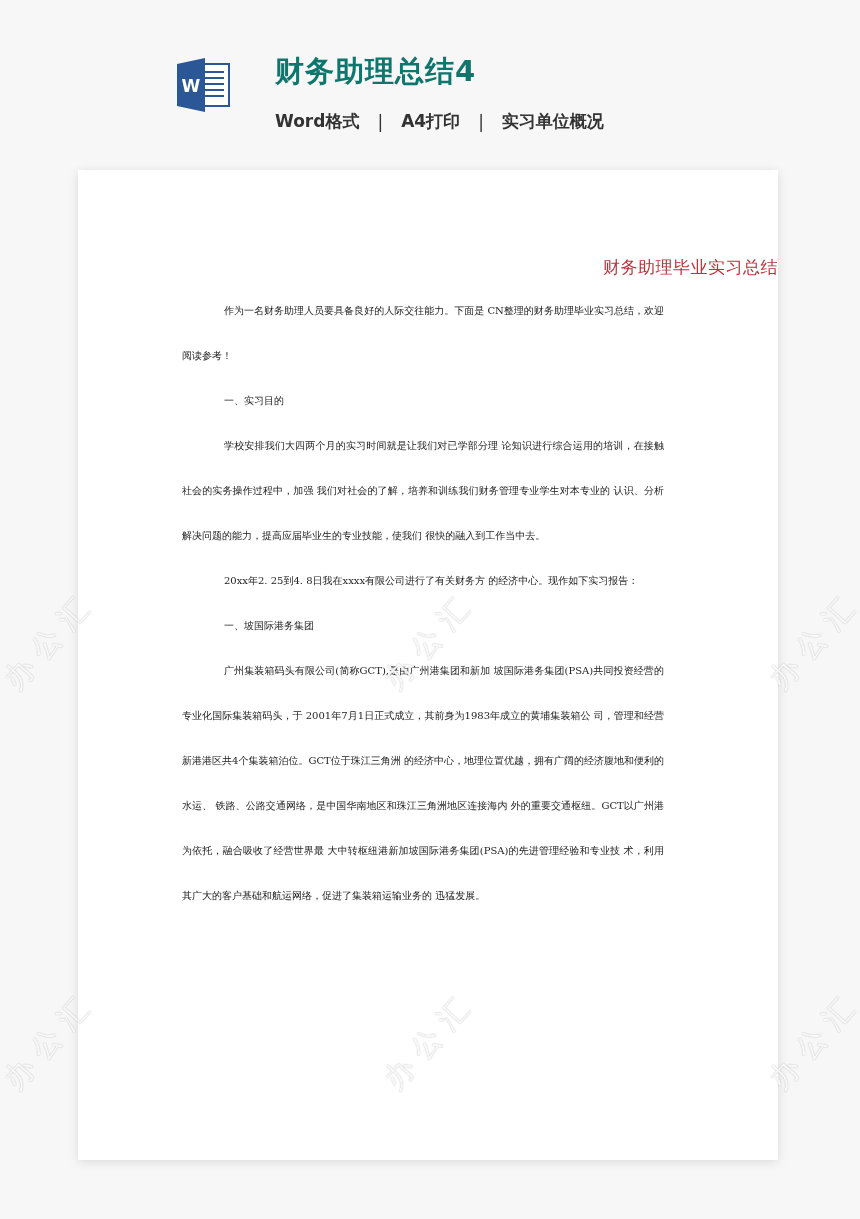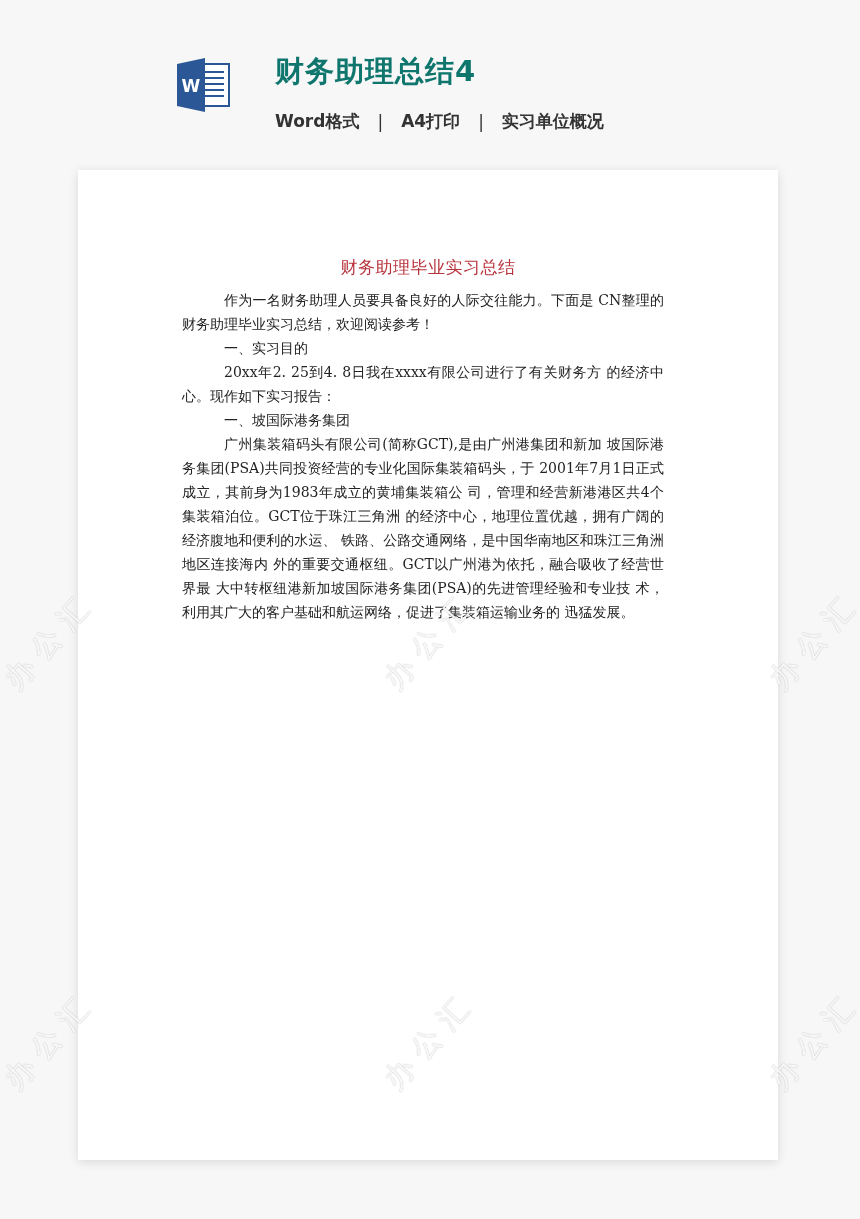--- a/index.html
+++ b/index.html
@@ -20,28 +20,28 @@
     font-size: 17px; font-weight: bold; color: #333333; white-space: nowrap;
     display: flex; align-items: center; margin-top: 9px;
   }
   .subtitle .sep { margin: 0 18px; color: #333; font-weight: normal; }
   .page {
     position: absolute; left: 78px; top: 170px; width: 700px; height: 990px;
     background: #ffffff;
     box-shadow: 0 2px 10px rgba(0,0,0,0.12);
   }
   .doc-title {
-    position: absolute; left: 0; top: 86px; width: 700px; text-align: center;
+    position: absolute; left: 0; top: 86px; width: 700px; text-align: right;
     font-family: "DejaVu Serif", "Liberation Serif", serif;
     font-size: 17px; color: #b8323c; letter-spacing: 0.5px;
   }
   .body-text {
     position: absolute; left: 104px; top: 118px; width: 482px;
     font-family: "DejaVu Serif", "Liberation Serif", serif;
-    font-size: 14px; line-height: 24px; color: #222;
+    font-size: 10px; line-height: 45px; color: #222;
   }
   .body-text p { margin: 0; text-align: justify; }
   .body-text p.indent { text-indent: 42px; }
   .watermark {
     position: absolute; font-size: 30px; color: rgba(255,255,255,0.9);
     transform: rotate(-48deg); white-space: nowrap; letter-spacing: 10px;
     text-shadow: 0 0 1px rgba(0,0,0,0.25), 0 0 2px rgba(0,0,0,0.08);
     font-family: "DejaVu Sans", sans-serif; pointer-events: none;
   }
 </style>
@@ -71,20 +71,21 @@
     <span class="sep">|</span>
     <span>实习单位概况</span>
   </div>
 </div>
 
 <div class="page">
   <div class="doc-title">财务助理毕业实习总结</div>
   <div class="body-text">
     <p class="indent">作为一名财务助理人员要具备良好的人际交往能力。下面是 CN整理的财务助理毕业实习总结，欢迎阅读参考！</p>
     <p class="indent">一、实习目的</p>
+    <p class="indent">学校安排我们大四两个月的实习时间就是让我们对已学部分理 论知识进行综合运用的培训，在接触社会的实务操作过程中，加强 我们对社会的了解，培养和训练我们财务管理专业学生对本专业的 认识、分析解决问题的能力，提高应届毕业生的专业技能，使我们 很快的融入到工作当中去。</p>
     <p class="indent">20xx年2. 25到4. 8日我在xxxx有限公司进行了有关财务方 的经济中心。现作如下实习报告：</p>
     <p class="indent">一、坡国际港务集团</p>
     <p class="indent">广州集装箱码头有限公司(简称GCT),是由广州港集团和新加 坡国际港务集团(PSA)共同投资经营的专业化国际集装箱码头，于 2001年7月1日正式成立，其前身为1983年成立的黄埔集装箱公 司，管理和经营新港港区共4个集装箱泊位。GCT位于珠江三角洲 的经济中心，地理位置优越，拥有广阔的经济腹地和便利的水运、 铁路、公路交通网络，是中国华南地区和珠江三角洲地区连接海内 外的重要交通枢纽。GCT以广州港为依托，融合吸收了经营世界最 大中转枢纽港新加坡国际港务集团(PSA)的先进管理经验和专业技 术，利用其广大的客户基础和航运网络，促进了集装箱运输业务的 迅猛发展。</p>
   </div>
 </div>
 
 <div class="watermark" style="left:-10px; top:620px;">办公汇</div>
 <div class="watermark" style="left:370px; top:620px;">办公汇</div>
 <div class="watermark" style="left:755px; top:620px;">办公汇</div>
 <div class="watermark" style="left:-10px; top:1020px;">办公汇</div>

